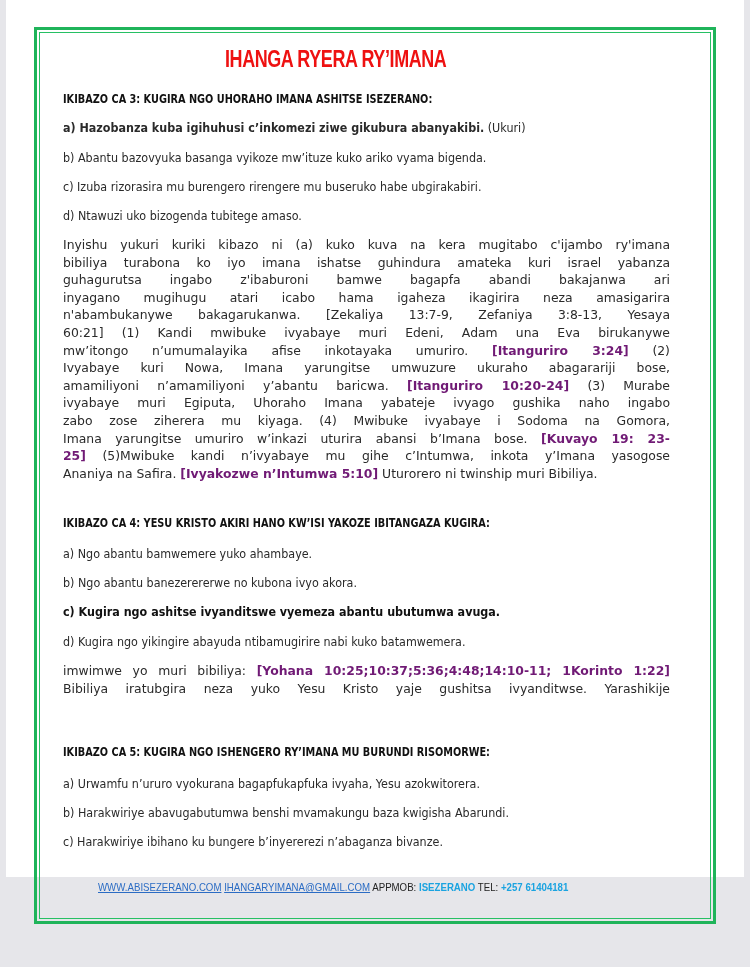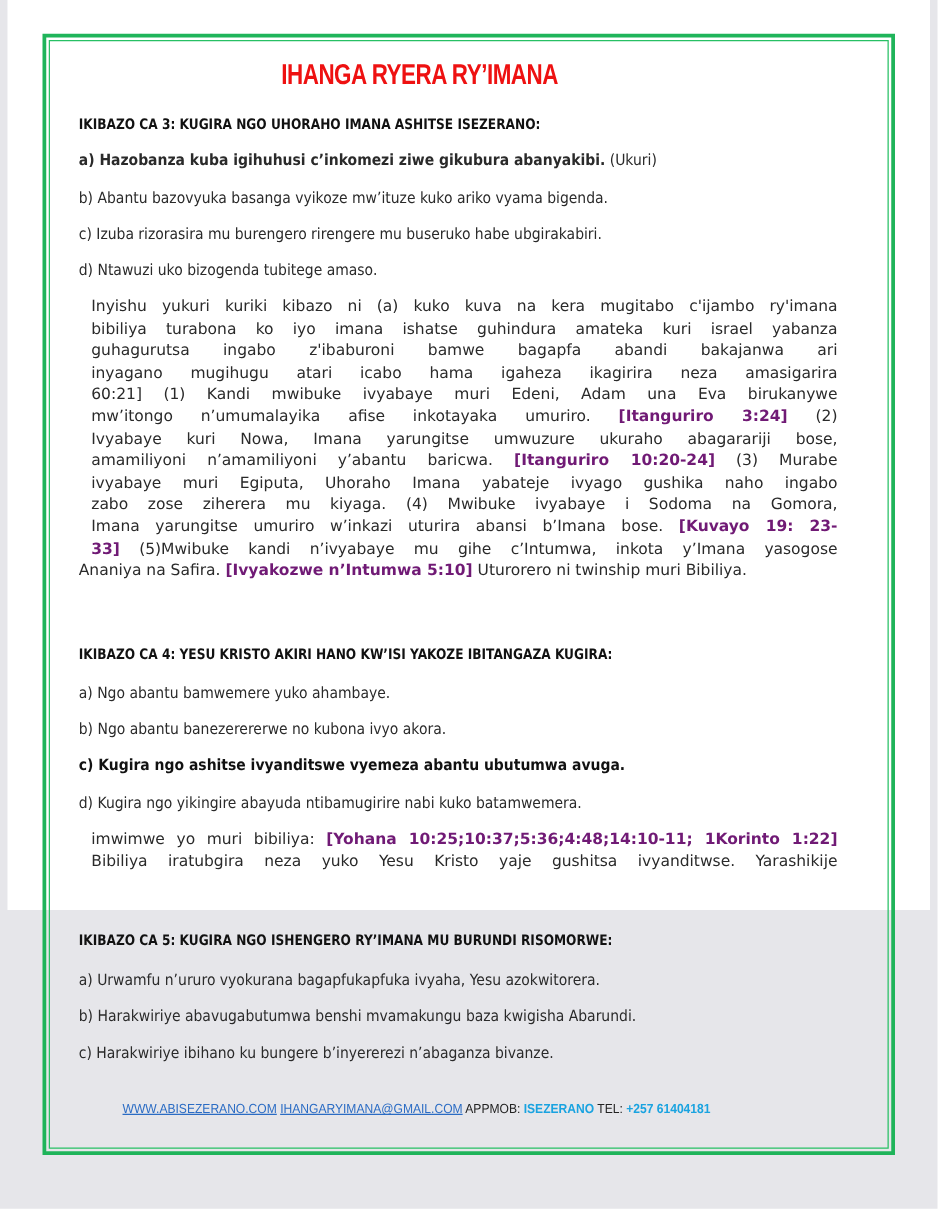--- a/index.html
+++ b/index.html
@@ -3,21 +3,21 @@
 <meta charset="utf-8">
 <style>
   html, body { margin: 0; padding: 0; }
   body {
     width: 750px; height: 967px; overflow: hidden;
     background: #e6e6ea;
     font-family: "DejaVu Sans", sans-serif;
     position: relative;
   }
   .page {
-    position: absolute; left: 6px; top: 0; width: 738px; height: 728px;
+    position: absolute; left: 6px; top: 0; width: 738px; height: 877px;
     background: #ffffff;
   }
   .frame {
     position: absolute; left: 28px; top: 27px; width: 682px; height: 897px;
     box-sizing: border-box;
     border: 3px solid #1fb45a;
   }
   .frame-inner {
     position: absolute; left: 2px; top: 2px; right: 2px; bottom: 2px;
     border: 1px solid #27c064;
@@ -39,21 +39,21 @@
     position: absolute; left: 57px;
     font-size: 12.4px; color: #2a2a2a; white-space: nowrap;
     transform: scaleX(0.9); transform-origin: left top;
   }
   .line.bold { font-weight: bold; color: #111; }
   .para {
     position: absolute; left: 57px; width: 607px;
     font-size: 12.4px; line-height: 17.6px; color: #2a2a2a;
     text-align: justify; text-align-last: left;
   }
-  .para .j { display: block; text-align: justify; text-align-last: justify; white-space: nowrap; margin-left: 10px; }
+  .para .j { display: block; text-align: justify; text-align-last: justify; white-space: nowrap; }
   .para .l { display: block; white-space: nowrap; }
   .para b { color: #701a75; }
   .footer {
     position: absolute; left: 92px; top: 881px;
     font-family: "Liberation Sans", sans-serif;
     font-size: 10.5px; white-space: nowrap;
     transform: scaleX(0.92); transform-origin: left top;
   }
   .footer a { color: #2b6cc4; text-decoration: underline; }
   .footer .plain { color: #222; }
@@ -76,28 +76,29 @@
   </div>
   <div class="line" style="top:150px">b) Abantu bazovyuka basanga vyikoze mw’ituze kuko ariko vyama bigenda.</div>
   <div class="line" style="top:179px">c) Izuba rizorasira mu burengero rirengere mu buseruko habe ubgirakabiri.</div>
   <div class="line" style="top:208px">d) Ntawuzi uko bizogenda tubitege amaso.</div>
 
   <div class="para" style="top:236px">
     <span class="j">Inyishu yukuri kuriki kibazo ni (a) kuko kuva na kera mugitabo c'ijambo ry'imana</span>
     <span class="j">bibiliya turabona ko iyo imana ishatse guhindura amateka kuri israel yabanza</span>
     <span class="j">guhagurutsa ingabo z'ibaburoni bamwe bagapfa abandi bakajanwa ari</span>
     <span class="j">inyagano mugihugu atari icabo hama igaheza ikagirira neza amasigarira</span>
+    <span class="j">n'abambukanywe bakagarukanwa. [Zekaliya 13:7-9, Zefaniya 3:8-13, Yesaya</span>
     <span class="j">60:21] (1) Kandi mwibuke ivyabaye muri Edeni, Adam una Eva birukanywe</span>
     <span class="j"><span>mw’itongo n’umumalayika afise inkotayaka umuriro.</span> <b>[Itanguriro 3:24]</b> <span>(2)</span></span>
     <span class="j">Ivyabaye kuri Nowa, Imana yarungitse umwuzure ukuraho abagarariji bose,</span>
     <span class="j"><span>amamiliyoni n’amamiliyoni y’abantu baricwa.</span> <b>[Itanguriro 10:20-24]</b> <span>(3) Murabe</span></span>
     <span class="j">ivyabaye muri Egiputa, Uhoraho Imana yabateje ivyago gushika naho ingabo</span>
     <span class="j">zabo zose ziherera mu kiyaga. (4) Mwibuke ivyabaye i Sodoma na Gomora,</span>
     <span class="j"><span>Imana yarungitse umuriro w’inkazi uturira abansi b’Imana bose.</span> <b>[Kuvayo 19: 23-</b></span>
-    <span class="j"><b>33]</b> <span>(5)Mwibuke kandi n’ivyabaye mu gihe c’Intumwa, inkota y’Imana yasogose</span></span>
+    <span class="j"><b>25]</b> <span>(5)Mwibuke kandi n’ivyabaye mu gihe c’Intumwa, inkota y’Imana yasogose</span></span>
     <span class="l"><span>Ananiya na Safira.</span> <b>[Ivyakozwe n’Intumwa 5:10]</b> <span>Uturorero ni twinship muri Bibiliya.</span></span>
   </div>
 
   <div class="heading" style="top:516px">IKIBAZO CA 4: YESU KRISTO AKIRI HANO KW’ISI YAKOZE IBITANGAZA KUGIRA:</div>
   <div class="line" style="top:546px">a) Ngo abantu bamwemere yuko ahambaye.</div>
   <div class="line" style="top:575px">b) Ngo abantu banezerererwe no kubona ivyo akora.</div>
   <div class="line bold" style="top:604px">c) Kugira ngo ashitse ivyanditswe vyemeza abantu ubutumwa avuga.</div>
   <div class="line" style="top:634px">d) Kugira ngo yikingire abayuda ntibamugirire nabi kuko batamwemera.</div>
 
   <div class="para" style="top:662px">

